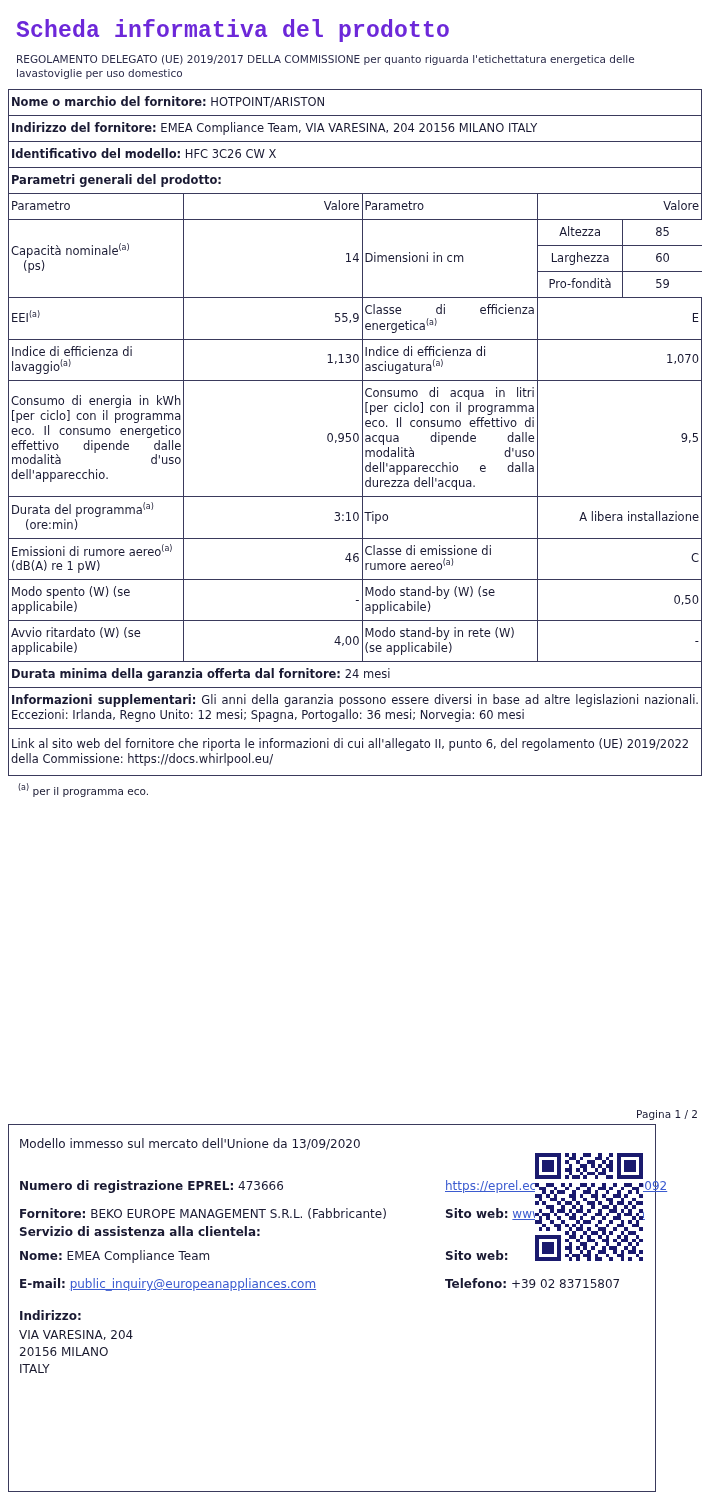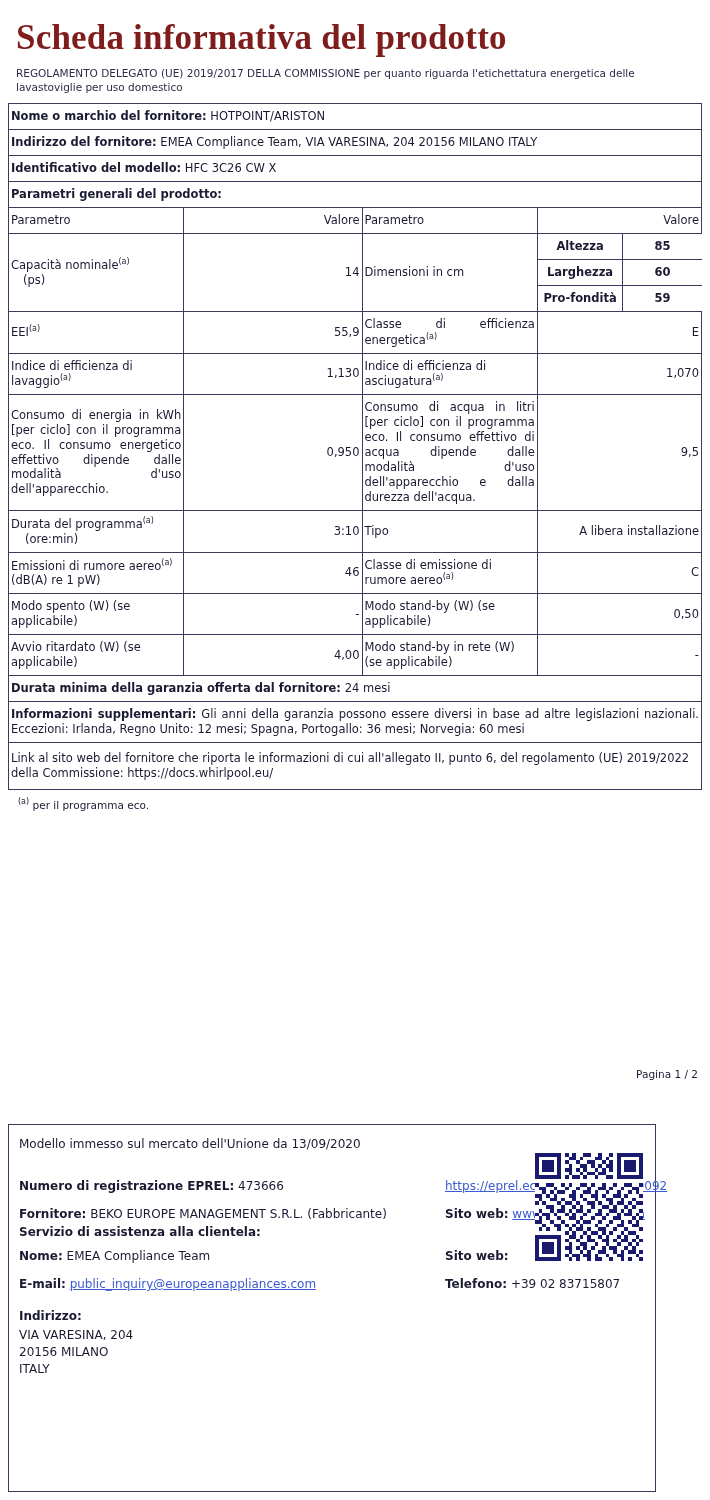--- a/index.html
+++ b/index.html
@@ -13,26 +13,26 @@
     font-family: "DejaVu Sans", sans-serif;
     color: #1a1a2e;
     position: relative;
   }
   .page {
     width: 710px;
     padding: 10px 8px 0 8px;
     position: relative;
   }
   .doc-title {
-    font-size: 35px;
+    font-size: 23px;
     font-weight: bold;
-    color: #7f1d1d;
+    color: #6d28d9;
     letter-spacing: 0.2px;
     margin: 8px 0 8px 8px;
-    font-family: Liberation Serif, serif;
+    font-family: Liberation Mono, monospace;
   }
   .subtitle {
     font-size: 10.5px;
     color: #2b2b4a;
     line-height: 1.35;
     margin: 0 8px 9px 8px;
   }
   table.main {
     width: 694px;
     margin: 0 auto;
@@ -56,31 +56,31 @@
     border-collapse: collapse;
     table-layout: fixed;
   }
   .inner-tbl td {
     border: 1px solid #3a3a5c;
     font-size: 11.5px;
     padding: 4px 6px;
     text-align: center;
   }
   .inner-tbl td.lbl { width: 52%; }
-  .nopad { padding: 0 !important; border: none !important; font-weight: bold; }
+  .nopad { padding: 0 !important; border: none !important; }
   .hdr-cell { text-align: left; }
   .footnote {
     font-size: 10.5px;
     margin: 7px 0 0 10px;
     color: #1a1a33;
   }
   .pagina {
     position: absolute;
     right: 12px;
-    top: 1068px;
+    top: 1108px;
     font-size: 10.5px;
     color: #1a1a33;
   }
   .sec2 {
     position: absolute;
     top: 1124px;
     left: 8px;
     width: 648px;
     border: 1px solid #3a3a5c;
     padding: 12px 10px 14px 10px;

